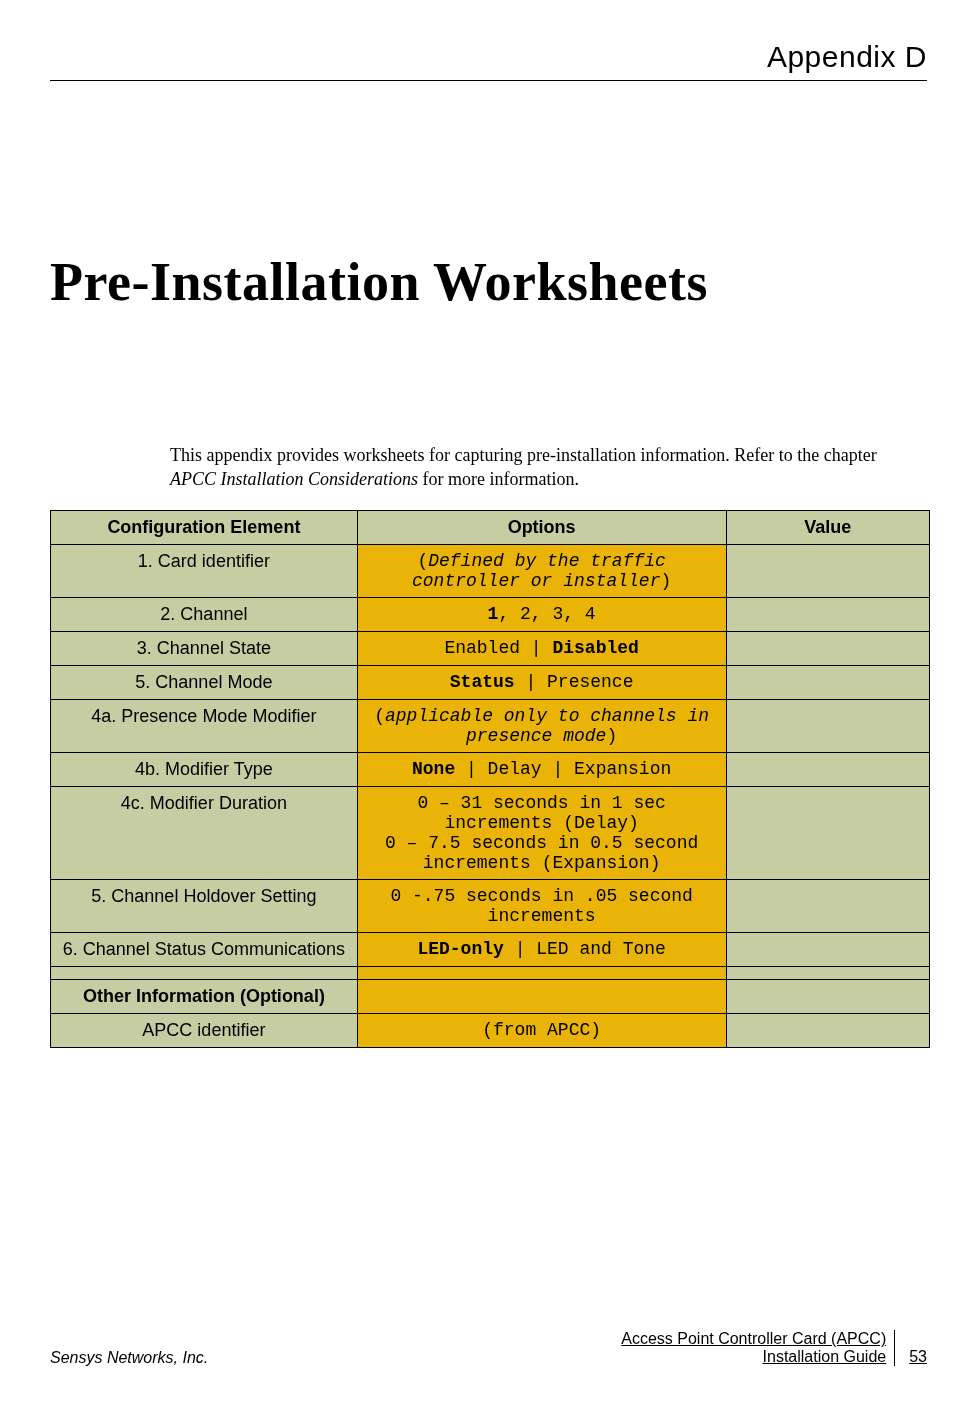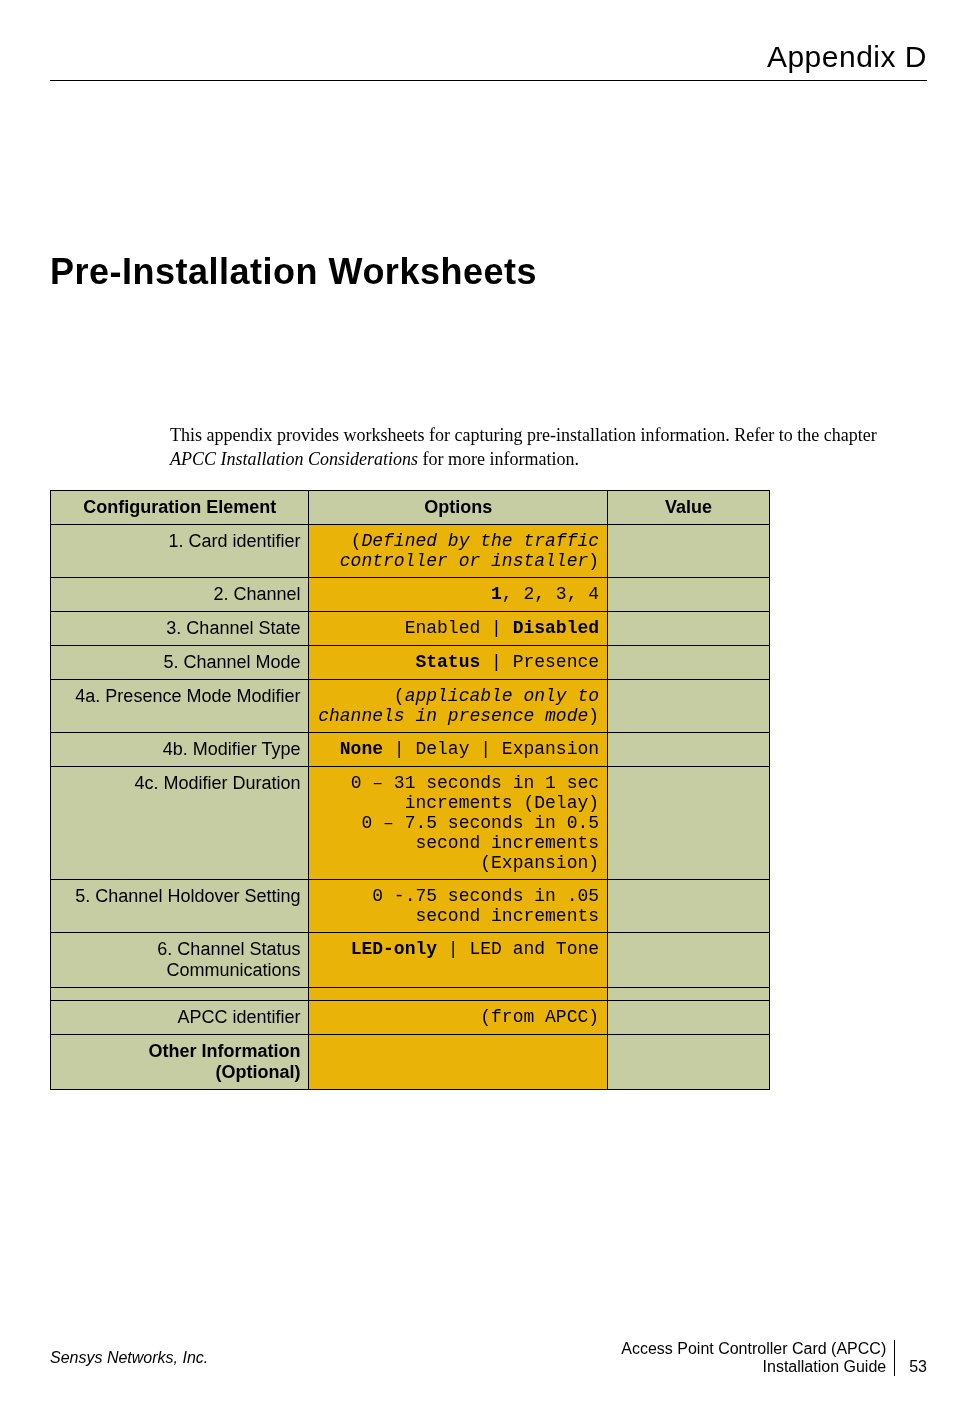--- a/index.html
+++ b/index.html
@@ -19,45 +19,46 @@
   .header {
     text-align: right;
     font-size: 30px;
     font-weight: 400;
     letter-spacing: 0.5px;
     border-bottom: 1.5px solid #000;
     padding-bottom: 6px;
     margin-bottom: 170px;
   }
   .big-title {
-    font-size: 36px;
+    font-size: 54px;
     font-weight: 700;
     letter-spacing: 0.5px;
     margin: 0 0 130px 0;
+    font-family: Liberation Serif, serif;
   }
   .intro {
     font-family: "Palatino Linotype", "Book Antiqua", Palatino, serif;
     font-size: 18px;
     line-height: 1.35;
     margin: 0 40px 18px 120px;
   }
   .intro .ital {
     font-style: italic;
   }
   table.worksheet {
     border-collapse: collapse;
-    width: 720px;
+    width: 880px;
     margin-left: 0;
     font-size: 18px;
   }
   table.worksheet th, table.worksheet td {
     border: 1px solid #000;
     padding: 6px 8px;
     vertical-align: top;
-    text-align: right;
+    text-align: center;
   }
   table.worksheet th {
     background: #c6cda2;
     font-weight: 700;
     text-align: center;
   }
   table.worksheet td.elem {
     background: #c6cda2;
     width: 280px;
   }
@@ -82,22 +83,23 @@
   }
   .footer .left {
     position: absolute;
     left: 0;
     bottom: 16px;
     font-style: italic;
   }
   .footer .right {
     position: absolute;
     right: 0;
-    bottom: 7px;
+    bottom: 17px;
     text-align: right;
+    text-decoration: underline;
   }
   .footer .right .pg {
     display: inline-block;
     padding-left: 6px;
   }
   .footer .right .block {
     display: flex;
     align-items: flex-end;
     justify-content: flex-end;
   }
@@ -178,27 +180,27 @@
           <td class="elem">6. Channel Status Communications</td>
           <td class="opt"><span class="b">LED-only</span> | LED and Tone</td>
           <td class="val"></td>
         </tr>
         <tr>
           <td class="elem"></td>
           <td class="opt"></td>
           <td class="val"></td>
         </tr>
         <tr>
+          <td class="elem"><span class="b">Other Information (Optional)</span></td>
+          <td class="opt"></td>
+          <td class="val"></td>
+        </tr>
+        <tr>
           <td class="elem">APCC identifier</td>
           <td class="opt">(from APCC)</td>
-          <td class="val"></td>
-        </tr>
-        <tr>
-          <td class="elem"><span class="b">Other Information (Optional)</span></td>
-          <td class="opt"></td>
           <td class="val"></td>
         </tr>
       </tbody>
   </table>
 
   <div class="footer">
     <div class="left">Sensys Networks, Inc.</div>
     <div class="right">
       <div class="block">
         <div class="textblock">

